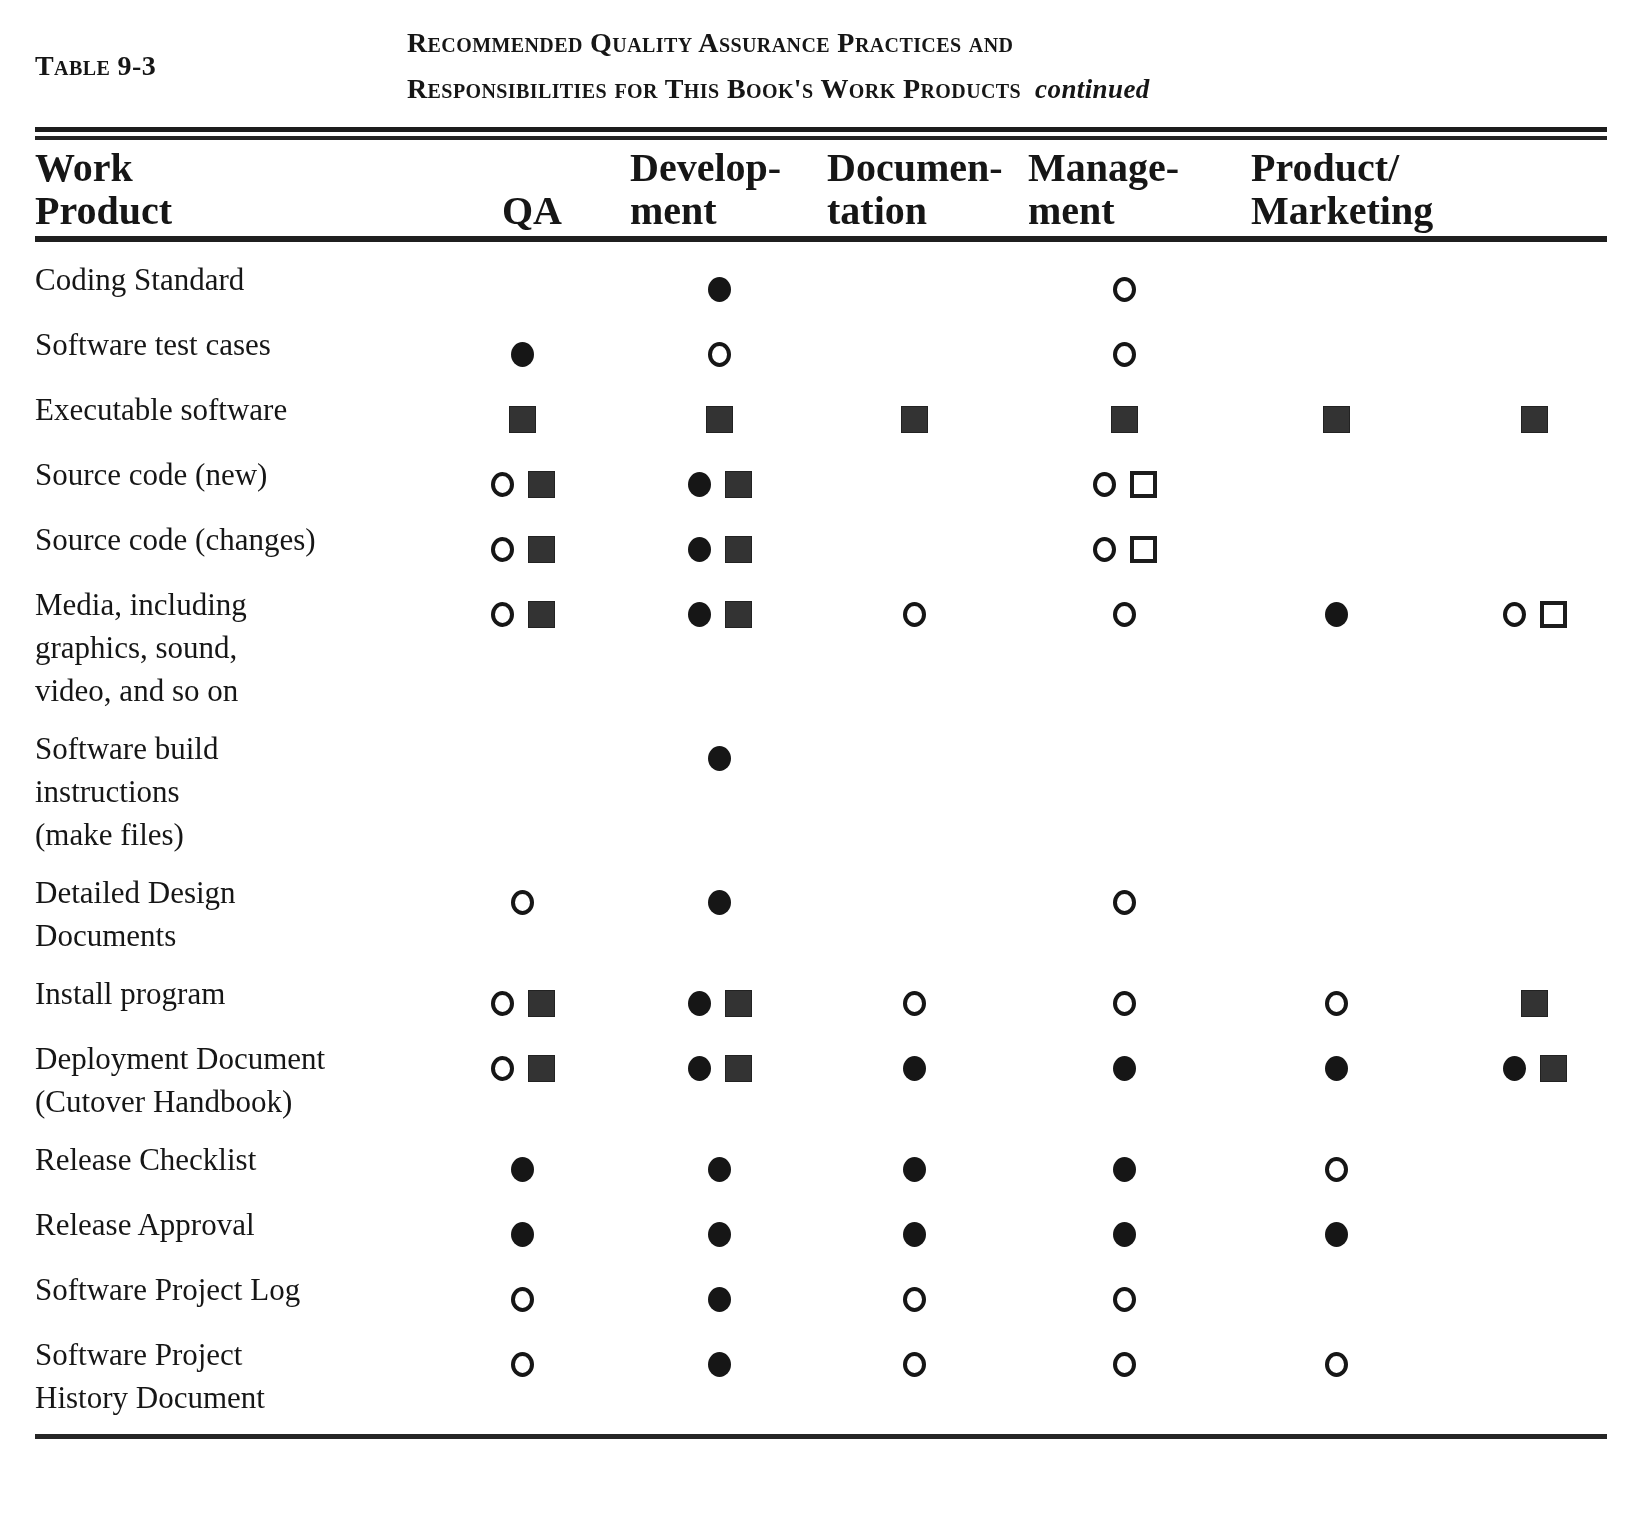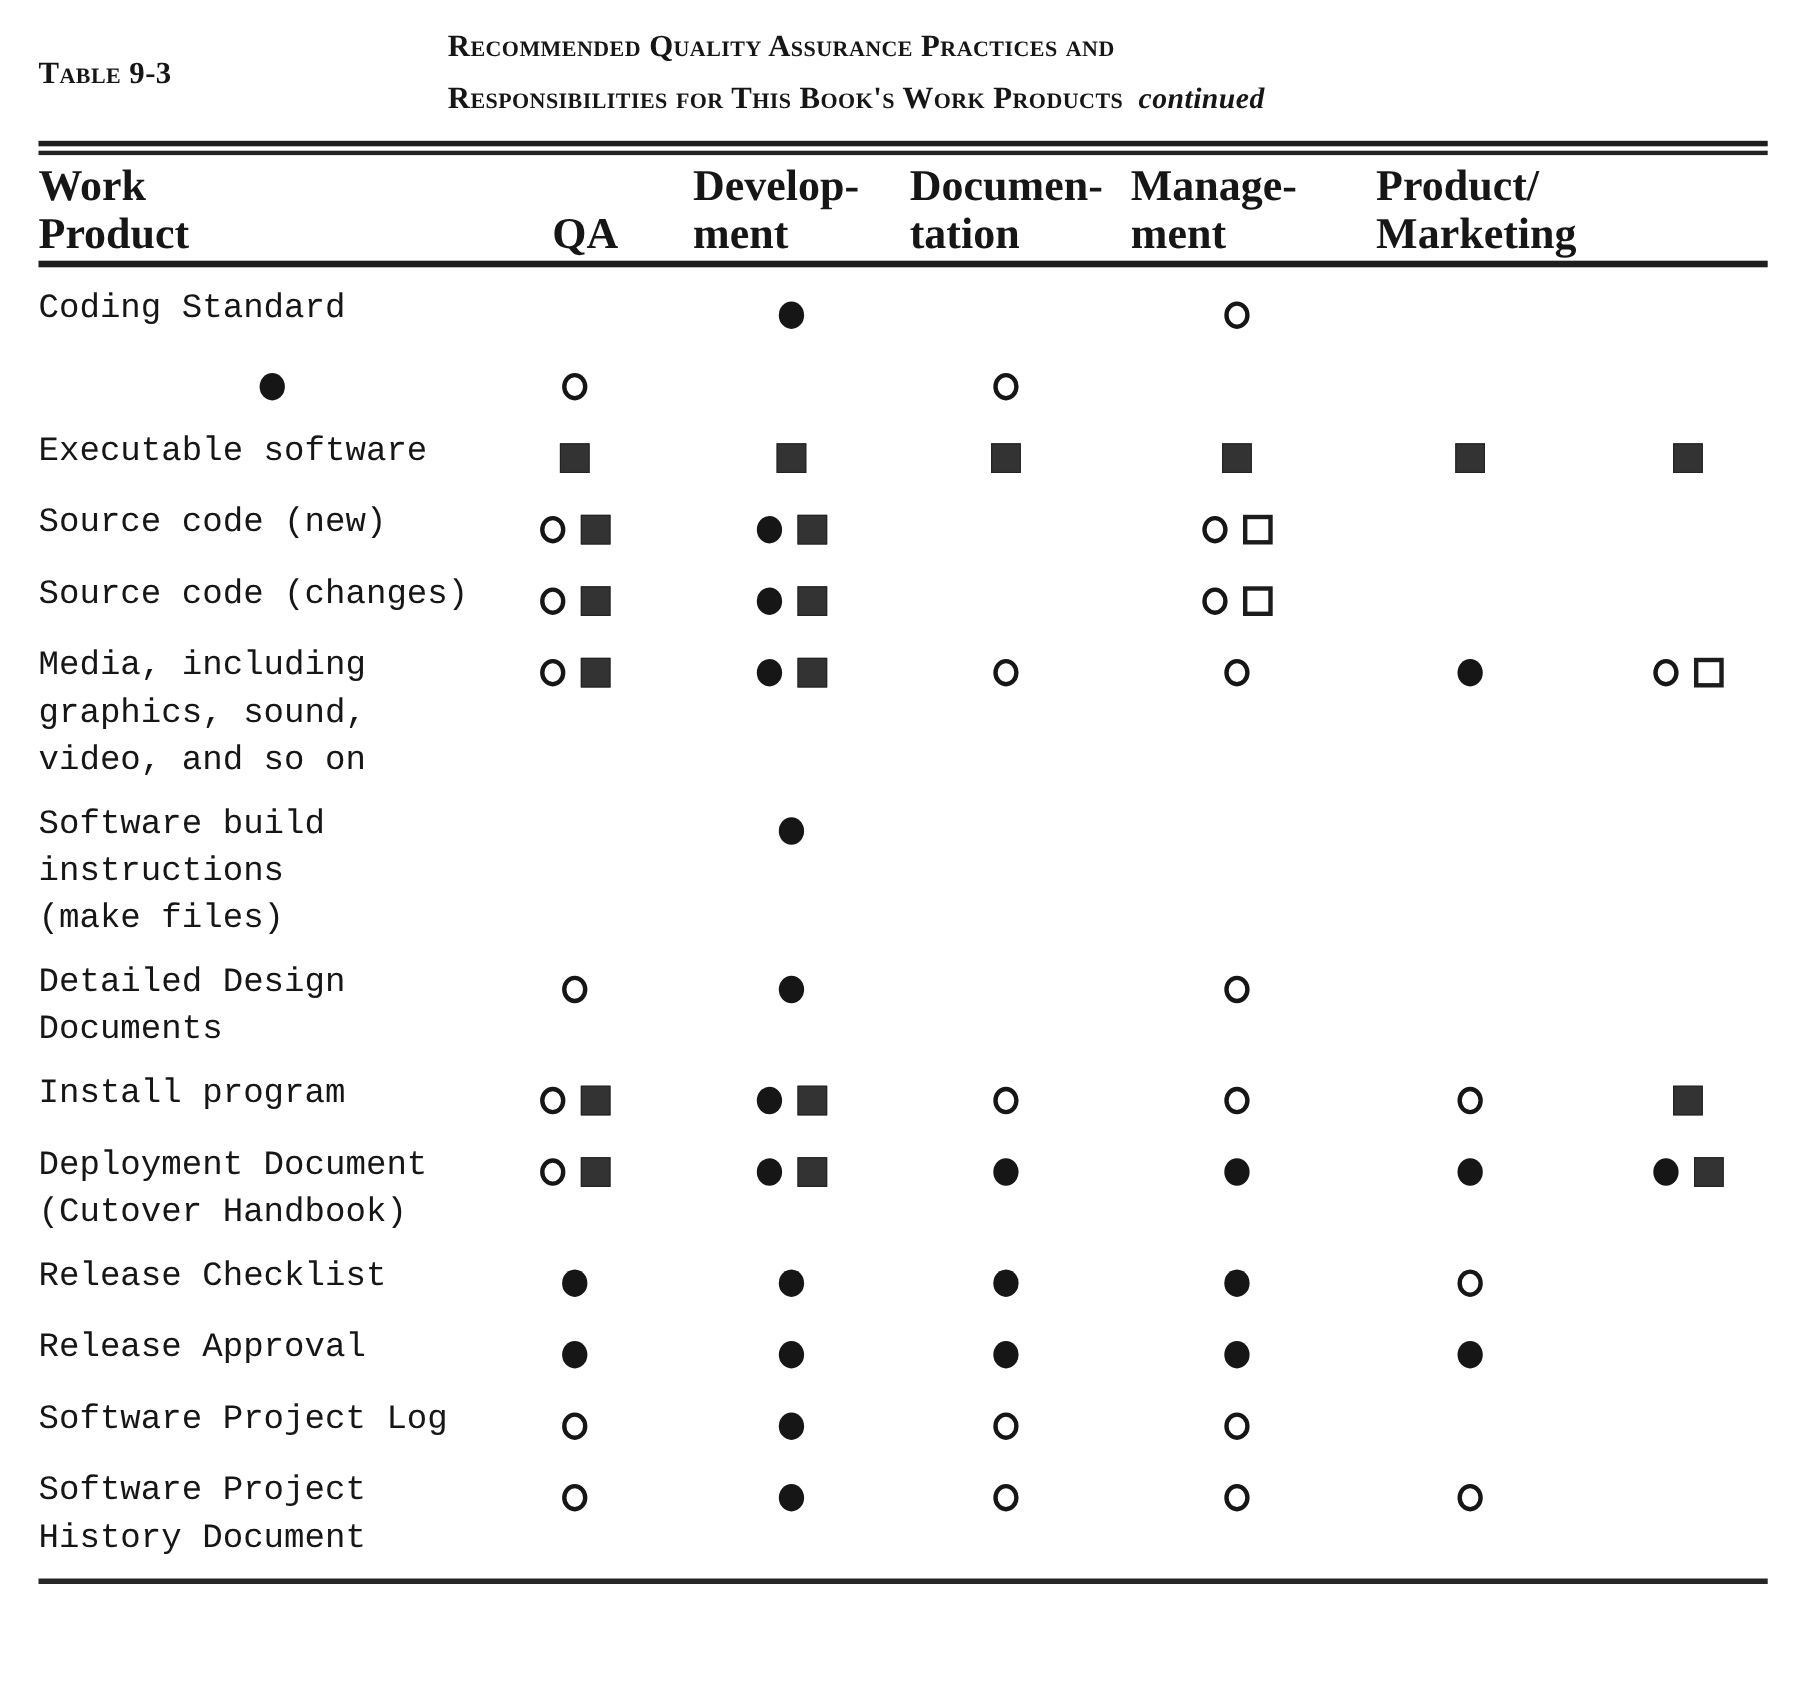--- a/index.html
+++ b/index.html
@@ -59,21 +59,20 @@
   .thead > :nth-child(3){padding-left:45px;}
   .thead > :nth-child(4){padding-left:27px;}
   .thead > :nth-child(5){padding-left:23px;}
   .thead > :nth-child(6){padding-left:61px;}
   .thead > :nth-child(7){padding-left:64px;}
   
   .tbody{margin-top:16px;}
   .trow{
     display:grid;grid-template-columns:var(--cols);
     margin-bottom:15px;
-    font-family:Liberation Mono, monospace;
   }
   .c{font-size:31px;line-height:43px;}
   .lbl{white-space:pre-line;}
   .m{text-align:center;padding-top:7px;white-space:nowrap;}
   .trow > :nth-child(3){padding-left:54px;}
   .trow > :nth-child(4){padding-left:24px;}
   .trow > :nth-child(5){padding-left:54px;}
   .trow > :nth-child(6){padding-left:62px;}
   .trow > :nth-child(7){padding-left:32px;}
   
@@ -132,20 +131,21 @@
       <div class="c lbl">Coding Standard</div>
       <div class="c m"></div>
       <div class="c m"><span class="mk filled-circle"></span></div>
       <div class="c m"></div>
       <div class="c m"><span class="mk open-circle"></span></div>
       <div class="c m"></div>
       <div class="c m"></div>
     </div>
 
     <div class="trow">
+      <div class="c lbl">Software test cases</div>
       <div class="c m"><span class="mk filled-circle"></span></div>
       <div class="c m"><span class="mk open-circle"></span></div>
       <div class="c m"></div>
       <div class="c m"><span class="mk open-circle"></span></div>
       <div class="c m"></div>
       <div class="c m"></div>
     </div>
 
     <div class="trow">
       <div class="c lbl">Executable software</div>

